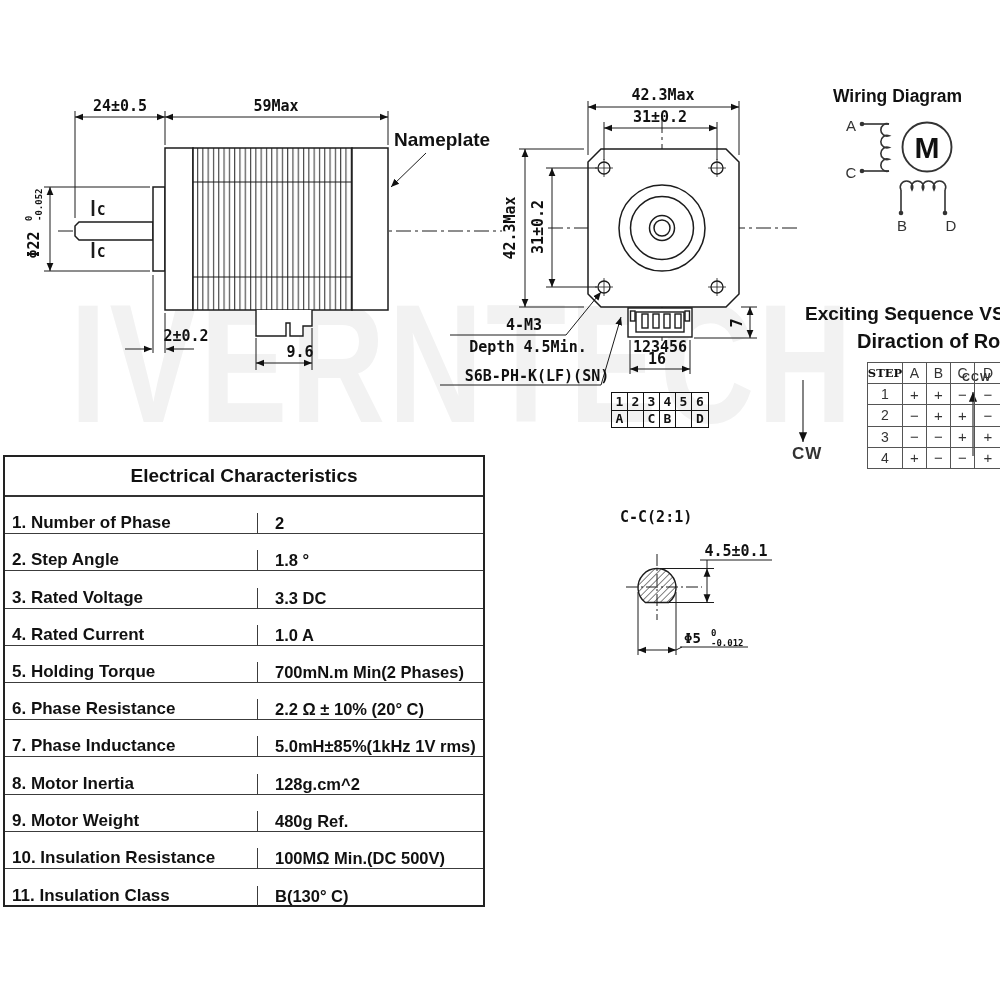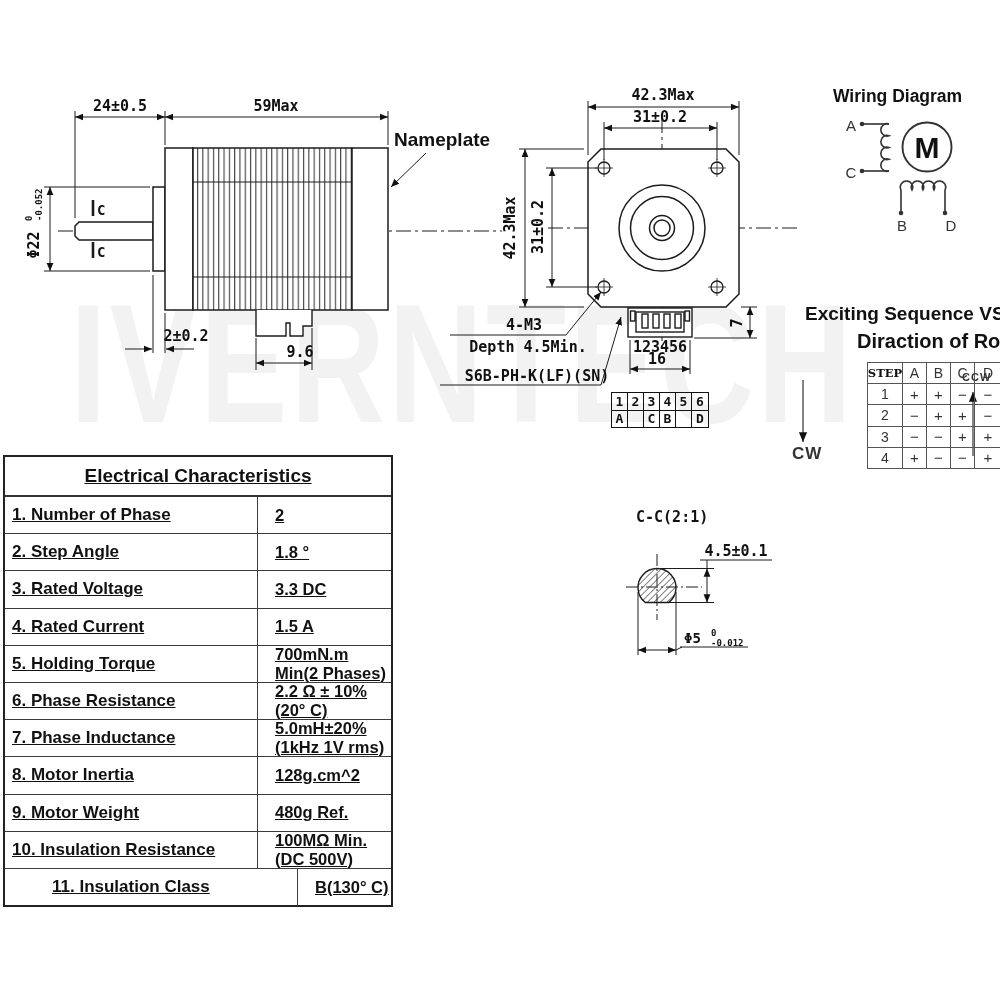--- a/index.html
+++ b/index.html
@@ -13,31 +13,31 @@
   .dim{font:bold 15px "DejaVu Sans Mono",monospace;text-anchor:middle;}
   .dimL{font:bold 14px "DejaVu Sans Mono",monospace;}
   .dimS{font:bold 9px "DejaVu Sans Mono",monospace;}
   .term{font:15px "Liberation Sans",sans-serif;fill:#333;text-anchor:middle;}
   .msym{font:bold 30px "Liberation Sans",sans-serif;text-anchor:middle;}
   .htxt{position:absolute;white-space:nowrap;}
   .t-nameplate{left:394px;top:129px;font-size:19px;font-weight:bold;}
   .t-wiring{left:833px;top:86px;font-size:17.5px;font-weight:bold;}
   .t-seq1{left:805px;top:303px;font-size:19px;font-weight:bold;}
   .t-seq2{left:857px;top:330px;font-size:20px;font-weight:bold;}
-  .t-cc{left:636px;top:508px;font:bold 15px "DejaVu Sans Mono",monospace;}
+  .t-cc{left:620px;top:508px;font:bold 15px "DejaVu Sans Mono",monospace;}
   .t-cw{left:792px;top:444px;font-size:17px;font-weight:bold;color:#333;letter-spacing:1px;}
   .t-ccw{left:962px;top:371px;font-size:11px;font-weight:bold;color:#333;letter-spacing:1px;text-align:center;}
 
   
-  .elec{position:absolute;left:3px;top:455px;width:390px;height:452px;
-        border:2.2px solid #222;box-sizing:border-box;background:transparent;text-decoration:underline;}
+  .elec{position:absolute;left:3px;top:455px;width:482px;height:452px;
+        border:2.2px solid #222;box-sizing:border-box;background:transparent;}
   .etitle{height:38px;border-bottom:2px solid #333;display:flex;align-items:center;justify-content:center;
           font-size:19px;font-weight:bold;}
-  .erow{display:flex;height:37.2px;border-bottom:1.7px solid #3c3c3c;box-sizing:border-box;}
-  .erow:last-child{border-bottom:none;padding-left:40px;}
+  .erow{display:flex;height:37.2px;border-bottom:1.7px solid #3c3c3c;box-sizing:border-box;align-items:flex-end;}
+  .erow:last-child{border-bottom:none;}
   .ecell{display:flex;align-items:center;font-weight:bold;box-sizing:border-box;}
   .elabel{width:253px;border-right:1.7px solid #3c3c3c;padding-left:7px;font-size:17px;}
   .evalue{flex:1;padding-left:17px;font-size:16.5px;}
 
   
   .pins{position:absolute;left:611px;top:392px;border:1.6px solid #111;box-sizing:border-box;
         font:bold 13px "DejaVu Sans Mono",monospace;}
   .prow{display:flex;}
   .prow:first-child{border-bottom:1.6px solid #111;}
   .pcell{width:16px;height:16.5px;border-right:1.6px solid #111;display:flex;
@@ -326,33 +326,33 @@
     <div class="erow">
       <div class="ecell elabel">2. Step Angle</div>
       <div class="ecell evalue">1.8 °</div>
     </div>
     <div class="erow">
       <div class="ecell elabel">3. Rated Voltage</div>
       <div class="ecell evalue">3.3 DC</div>
     </div>
     <div class="erow">
       <div class="ecell elabel">4. Rated Current</div>
-      <div class="ecell evalue">1.5 A</div>
+      <div class="ecell evalue">1.0 A</div>
     </div>
     <div class="erow">
       <div class="ecell elabel">5. Holding Torque</div>
       <div class="ecell evalue">700mN.m Min(2 Phases)</div>
     </div>
     <div class="erow">
       <div class="ecell elabel">6. Phase Resistance</div>
       <div class="ecell evalue">2.2 Ω ± 10%  (20° C)</div>
     </div>
     <div class="erow">
       <div class="ecell elabel">7. Phase Inductance</div>
-      <div class="ecell evalue">5.0mH±20%(1kHz 1V rms)</div>
+      <div class="ecell evalue">5.0mH±85%(1kHz 1V rms)</div>
     </div>
     <div class="erow">
       <div class="ecell elabel">8. Motor Inertia</div>
       <div class="ecell evalue">128g.cm^2</div>
     </div>
     <div class="erow">
       <div class="ecell elabel">9. Motor Weight</div>
       <div class="ecell evalue">480g Ref.</div>
     </div>
     <div class="erow">

